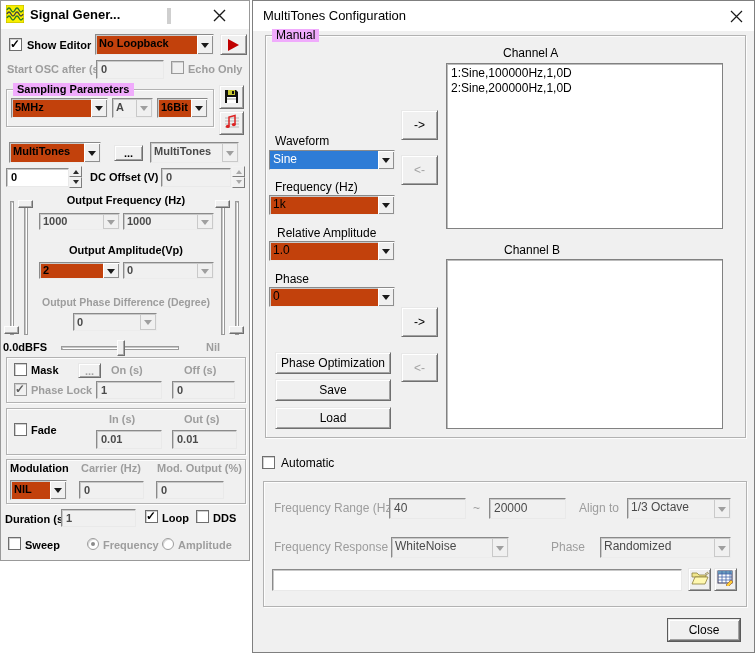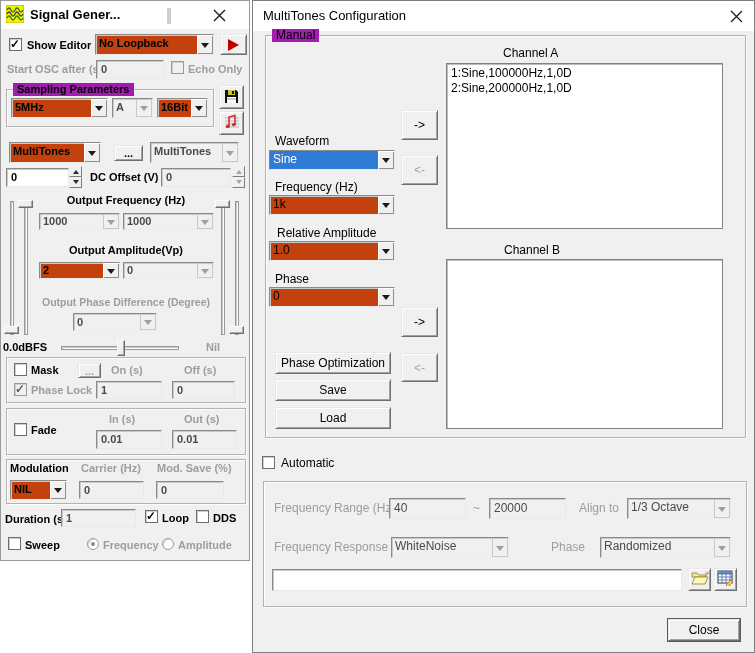--- a/index.html
+++ b/index.html
@@ -35,21 +35,21 @@
   .val.sel { background:#2e7cd6; color:#fff; }
 
   .cb { position:absolute; width:13px; height:13px; background:#fff; border:1px solid #6e6e6e; box-shadow: inset 1px 1px 0 #cfcfcf; }
   .cb.checked::before { content:"✓"; position:absolute; left:0px; top:-2px; font-size:12px; font-weight:bold; color:#000; }
   .cb.graybox { background:#f0f0f0; border-color:#9a9a9a; }
   .cb.graybox::before { color:#5f5f5f; }
   .radio { position:absolute; width:12px; height:12px; border-radius:50%; background:#fff; border:1px solid #9d9d9d; box-shadow: inset 1px 1px 0 #d9d9d9; }
   .radio.sel::before { content:""; position:absolute; left:3px; top:3px; width:4px; height:4px; border-radius:50%; background:#8b8b8b; }
 
   .group { position:absolute; border:1px solid #b2b2b2; box-shadow: inset 1px 1px 0 #fdfdfd, 1px 1px 0 #fdfdfd; }
-  .glabel { position:absolute; top:-7px; left:6px; background:#a21caf; padding:0 4px; line-height:13px; white-space:nowrap; }
+  .glabel { position:absolute; top:-7px; left:6px; background:#f0abfc; padding:0 4px; line-height:13px; white-space:nowrap; }
 
   .listbox { position:absolute; background:#fff; border:1px solid #818181; box-shadow: inset 1px 1px 0 #bcbcbc; padding:2px 4px; overflow:hidden; }
   .listbox .item { line-height:15px; white-space:nowrap; }
 
   .vtrack { position:absolute; width:4px; background:#fff; border:1px solid #9a9a9a; box-shadow: inset 1px 1px 0 #c6c6c6; }
   .vthumb { position:absolute; width:15px; height:8px; background:#f0f0f0; border:1px solid; border-color:#fdfdfd #6f6f6f #6f6f6f #fdfdfd; box-shadow: inset -1px -1px 0 #aaa; }
   .htrack { position:absolute; height:4px; background:#fff; border:1px solid #9a9a9a; box-shadow: inset 1px 1px 0 #c6c6c6; }
   .hthumb { position:absolute; width:8px; height:16px; background:#f0f0f0; border:1px solid; border-color:#fdfdfd #6f6f6f #6f6f6f #fdfdfd; box-shadow: inset -1px -1px 0 #aaa; }
 
   .spin { position:absolute; width:13px; display:flex; flex-direction:column; }
@@ -247,21 +247,21 @@
   <span class="cb" style="left:13px;top:422px;"></span>
   <span class="lbl" style="left:30px;top:423px;">Fade</span>
   <span class="lbl dis" style="left:108px;top:412px;">In (s)</span>
   <span class="lbl dis" style="left:183px;top:412px;">Out (s)</span>
   <div class="field gray" style="left:95px;top:429px;width:66px;height:19px;">0.01</div>
   <div class="field gray" style="left:171px;top:429px;width:65px;height:19px;">0.01</div>
 
   <div class="group" style="left:5px;top:458px;width:240px;height:45px;"></div>
   <span class="lbl" style="left:9px;top:461px;">Modulation</span>
   <span class="lbl dis" style="left:80px;top:461px;">Carrier (Hz)</span>
-  <span class="lbl dis" style="left:156px;top:461px;">Mod. Save (%)</span>
+  <span class="lbl dis" style="left:156px;top:461px;">Mod. Output (%)</span>
   <div class="combo" style="left:9px;top:479px;width:57px;height:20px;">
     <span class="val">NIL</span>
     <span class="cbtn">
         <i class="tri"></i>
       </span>
   </div>
   <div class="field gray" style="left:78px;top:480px;width:65px;height:18px;">0</div>
   <div class="field gray" style="left:155px;top:480px;width:68px;height:18px;">0</div>
 
   <span class="lbl" style="left:4px;top:512px;">Duration (s)</span>

